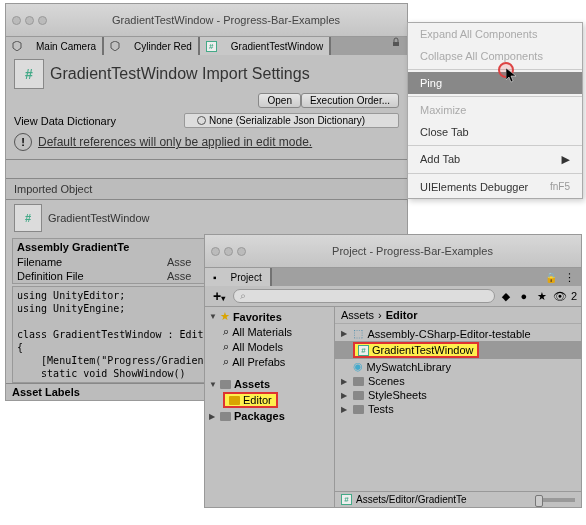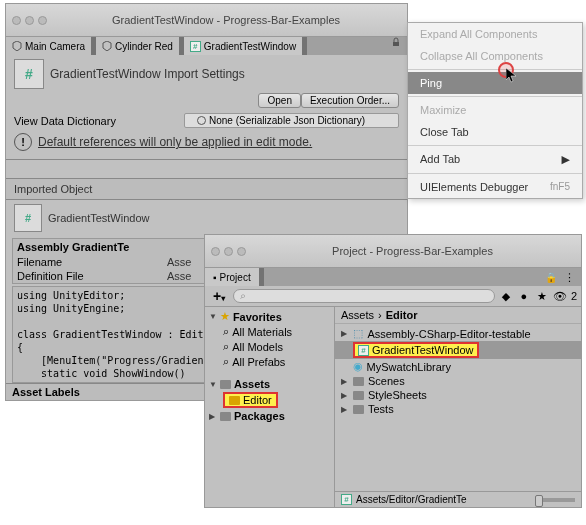--- a/index.html
+++ b/index.html
@@ -5,28 +5,28 @@
   * { box-sizing: border-box; font-family: -apple-system, Arial, sans-serif; }
   body { margin: 0; width: 586px; height: 525px; background: #fff; position: relative; overflow: hidden; font-size: 11px; color: #000; }
   
   
   .inspector { position: absolute; left: 5px; top: 3px; width: 403px; border: 1px solid #999; background: #c1c1c1; }
   .win-title { background: linear-gradient(#d8d8d8,#c4c4c4); height: 14px; display: flex; align-items: center; padding: 16px 6px; border-bottom: 1px solid #999; }
   .mac-dot { width: 9px; height: 9px; border-radius: 50%; background: #bbb; margin-right: 4px; border: 1px solid #999; }
   .win-title span { flex: 1; text-align: center; font-size: 11px; color: #444; }
   
   .tabbar { display: flex; background: #a0a0a0; height: 18px; }
-  .tab { display: flex; align-items: center; padding: 0 6px; background: #c1c1c1; border-right: 5px solid #737373; font-size: 10px; gap: 3px; }
+  .tab { display: flex; align-items: center; padding: 0 6px; background: #c1c1c1; border-right: 2px solid #737373; font-size: 10px; gap: 14px; }
   .tab.active { background: #c8c8c8; }
   .tab-ico { width: 10px; height: 10px; display: inline-flex; }
   .lock { margin-left: auto; padding: 0 6px; }
   
   .hdr { display: flex; align-items: center; padding: 4px 8px; background: #c1c1c1; }
   .big-ico { width: 30px; height: 30px; background: #dcdcdc; border: 1px solid #888; display: flex; align-items: center; justify-content: center; font-weight: bold; color: #4a8; font-size: 14px; margin-right: 6px; }
-  .hdr-title { font-size: 12px; color: #333; }
+  .hdr-title { font-size: 16px; color: #333; }
   .btnrow { display: flex; justify-content: flex-end; padding: 0 8px 4px; }
   .btn { background: linear-gradient(#e6e6e6,#ccc); border: 1px solid #888; border-radius: 3px; padding: 1px 8px; font-size: 10px; }
   
   .row { display: flex; align-items: center; padding: 1px 8px; background: #c1c1c1; font-size: 11px; }
   .row .lab { width: 170px; }
   .field { flex: 1; background: #ddd; border: 1px solid #999; border-radius: 2px; padding: 1px 12px; font-size: 10px; display: flex; align-items: center; }
   .circ { width: 9px; height: 9px; border: 1px solid #555; border-radius: 50%; margin-right: 3px; }
   
   .info { display: flex; padding: 4px 8px 8px; background: #c1c1c1; border-bottom: 1px solid #888; }
   .info-ico { width: 18px; height: 18px; border: 1px solid #555; border-radius: 50%; display: flex; align-items: center; justify-content: center; font-weight: bold; margin-right: 6px; }

